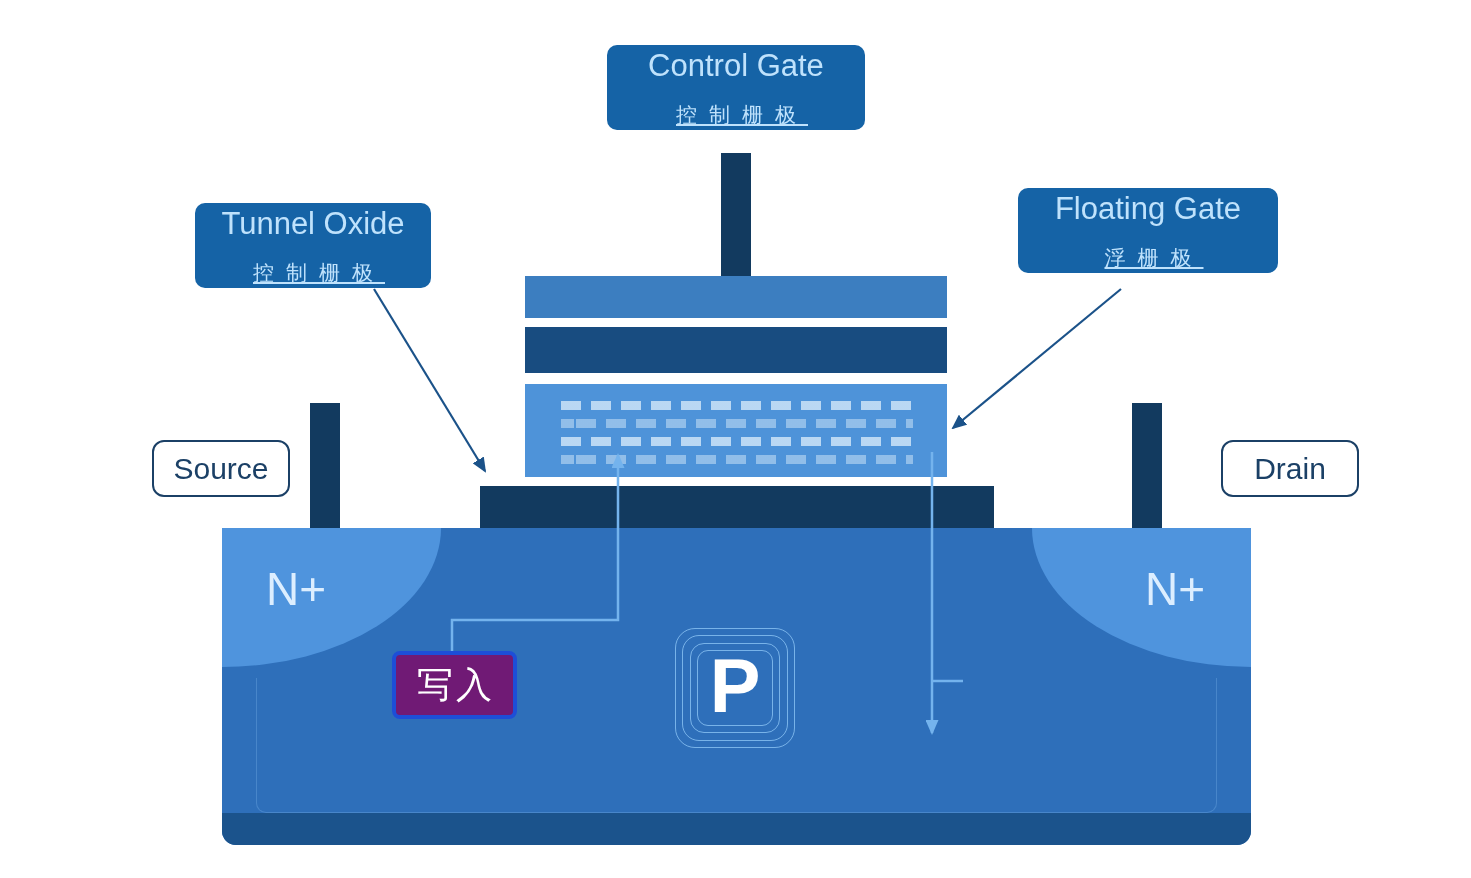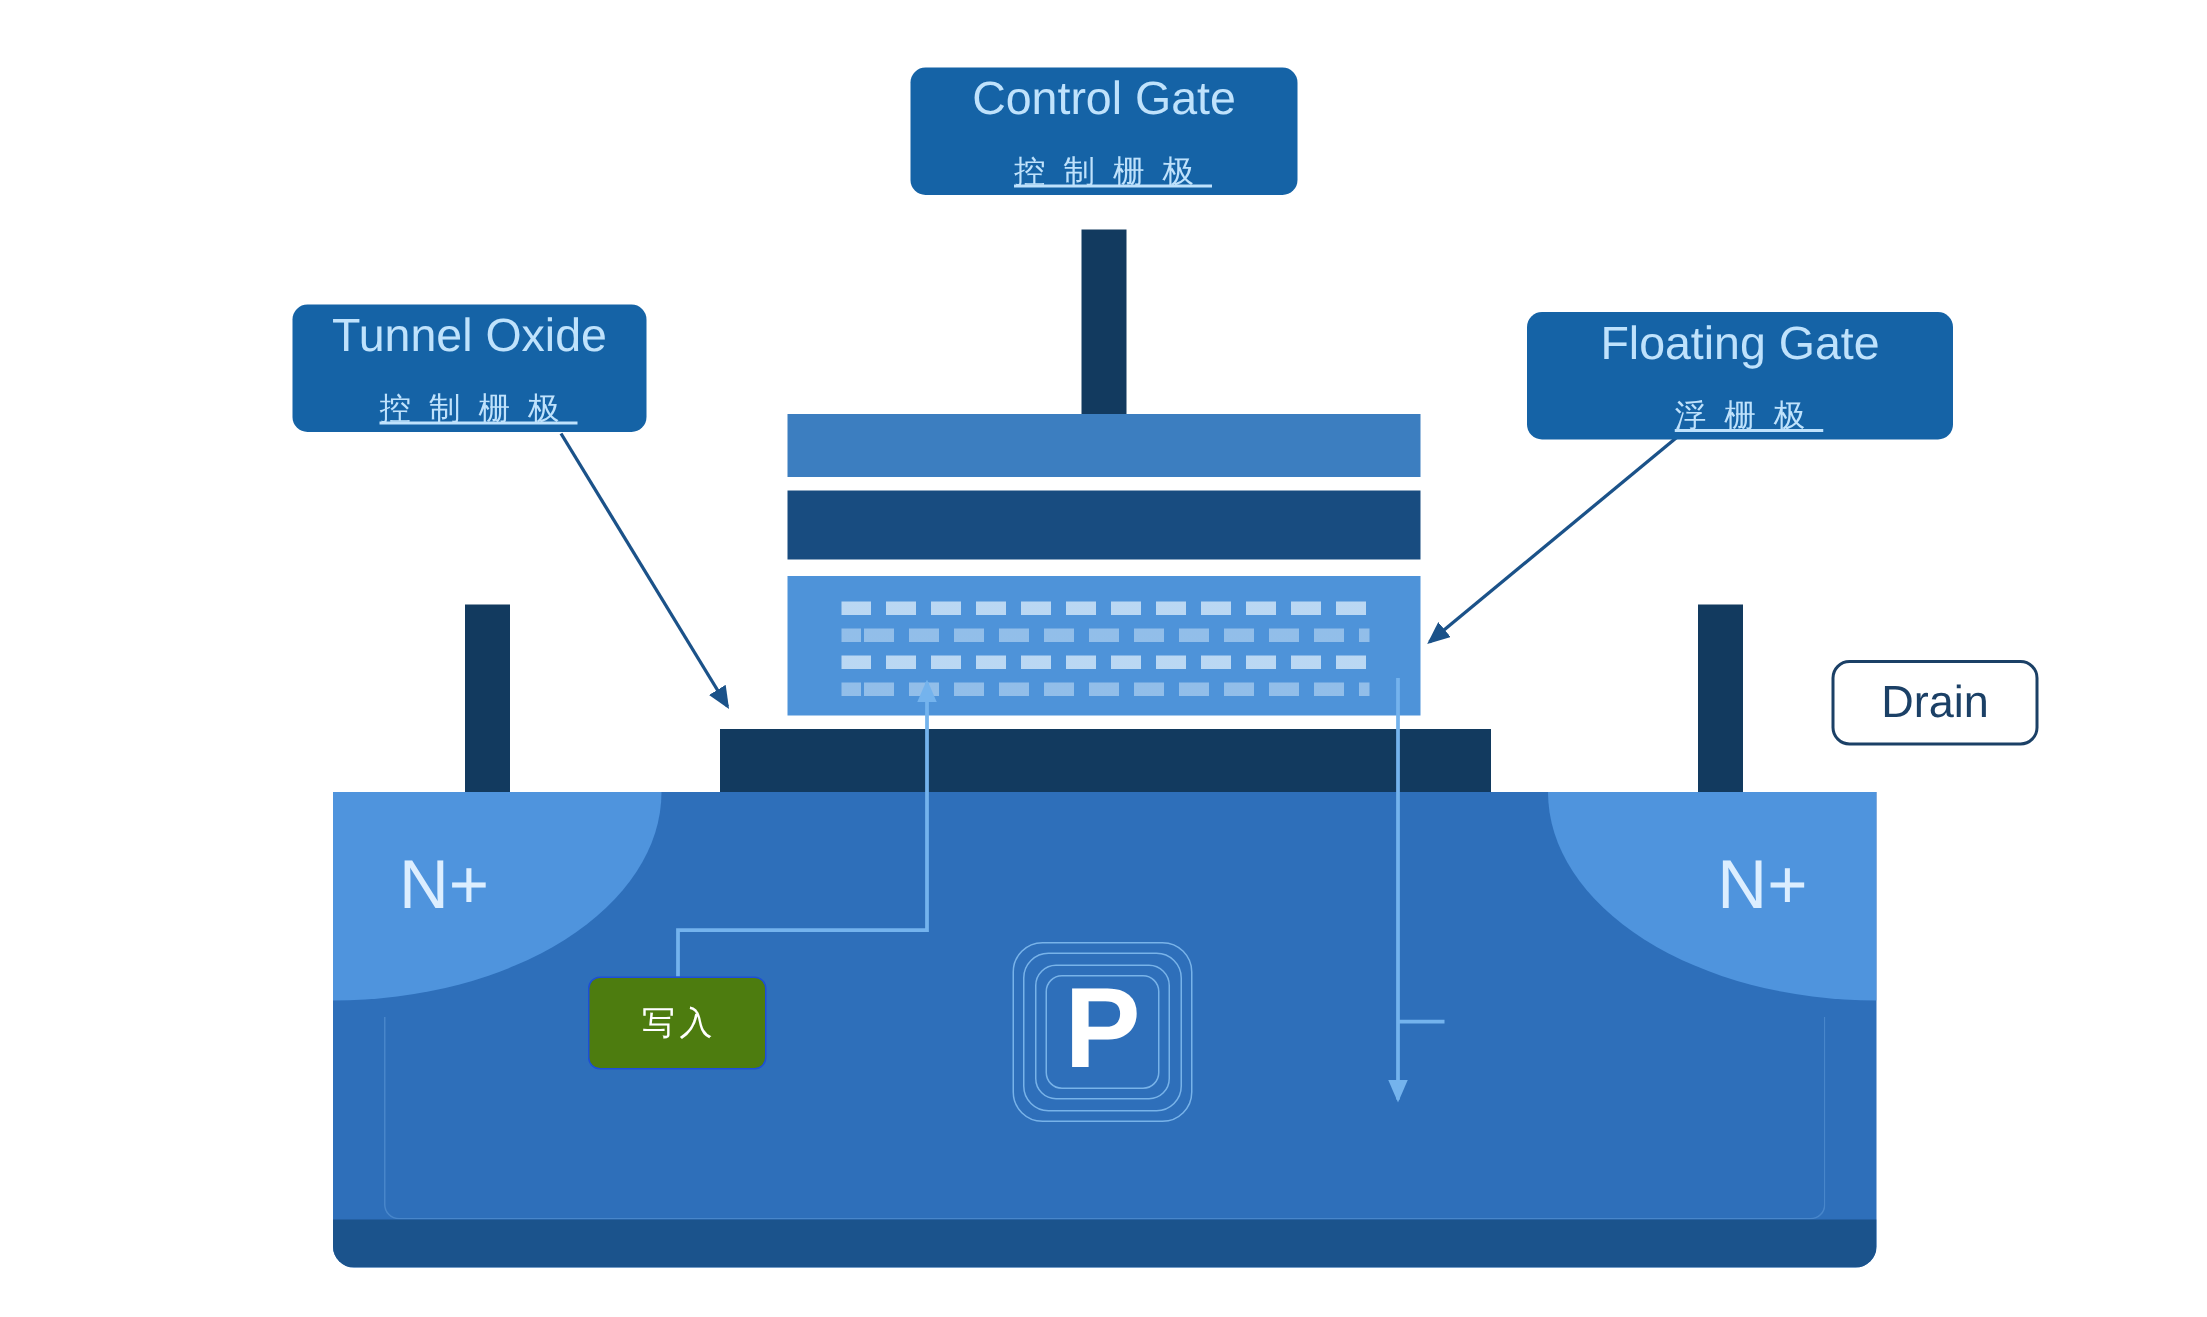--- a/index.html
+++ b/index.html
@@ -48,31 +48,31 @@
   
   #arrows{position:absolute;left:0;top:0;z-index:4;pointer-events:none;}
 
   
   .pill-dark{background:#1563A6;border-radius:10px;color:#BFE2FC;display:flex;flex-direction:column;
              align-items:center;justify-content:center;gap:23px;z-index:6;}
   .pill-dark .en{font-size:31px;line-height:1;}
   .pill-dark .zh{font-size:21px;line-height:1;letter-spacing:12px;padding-left:12px;text-decoration:underline;}
   #control-gate-label{left:607px;top:45px;width:258px;height:85px;}
   #tunnel-oxide-label{left:195px;top:203px;width:236px;height:85px;}
-  #floating-gate-label{left:1018px;top:208px;width:284px;height:85px;align-items:center;}
+  #floating-gate-label{left:1018px;top:188px;width:260px;height:85px;align-items:center;}
 
   
   .outline-box{background:#ffffff;border:2.5px solid #1B4066;border-radius:12px;color:#1B4066;
                font-size:30px;display:flex;align-items:center;justify-content:center;z-index:6;}
   #source-label{left:152px;top:440px;width:134px;height:53px;}
   #drain-label{left:1185px;top:440px;width:134px;height:53px;margin-left:36px;}
 
   
-  .action-box{background:#4d7c0f;border:1px solid #1d4ed8;border-radius:8px;color:#ffffff;
-              font-size:22px;display:flex;align-items:center;justify-content:center;z-index:6;}
+  .action-box{background:#701a75;border:4px solid #1d4ed8;border-radius:8px;color:#ffffff;
+              font-size:36px;display:flex;align-items:center;justify-content:center;z-index:6;}
   .action-box span{letter-spacing:3px;padding-left:3px;}
   #write-box{left:392px;top:651px;width:117px;height:60px;}
   #erase-box{left:964px;top:651px;width:117px;height:60px;}
 </style>
 </head>
 <body>
 
 <div class="canvas">
 
   <div class="abs" id="control-contact"></div>
@@ -128,20 +128,23 @@
   </div>
   <div class="abs pill-dark" id="tunnel-oxide-label">
     <div class="en">Tunnel Oxide</div>
     <div class="zh">控制栅极</div>
   </div>
   <div class="abs pill-dark" id="floating-gate-label">
     <div class="en">Floating Gate</div>
     <div class="zh">浮栅极</div>
   </div>
 
+  <div class="abs outline-box" id="source-label">
+    <span>Source</span>
+  </div>
   <div class="abs outline-box" id="drain-label">
     <span>Drain</span>
   </div>
 
   <div class="abs action-box" id="write-box">
     <span>写入</span>
   </div>
 
 </div>
 

